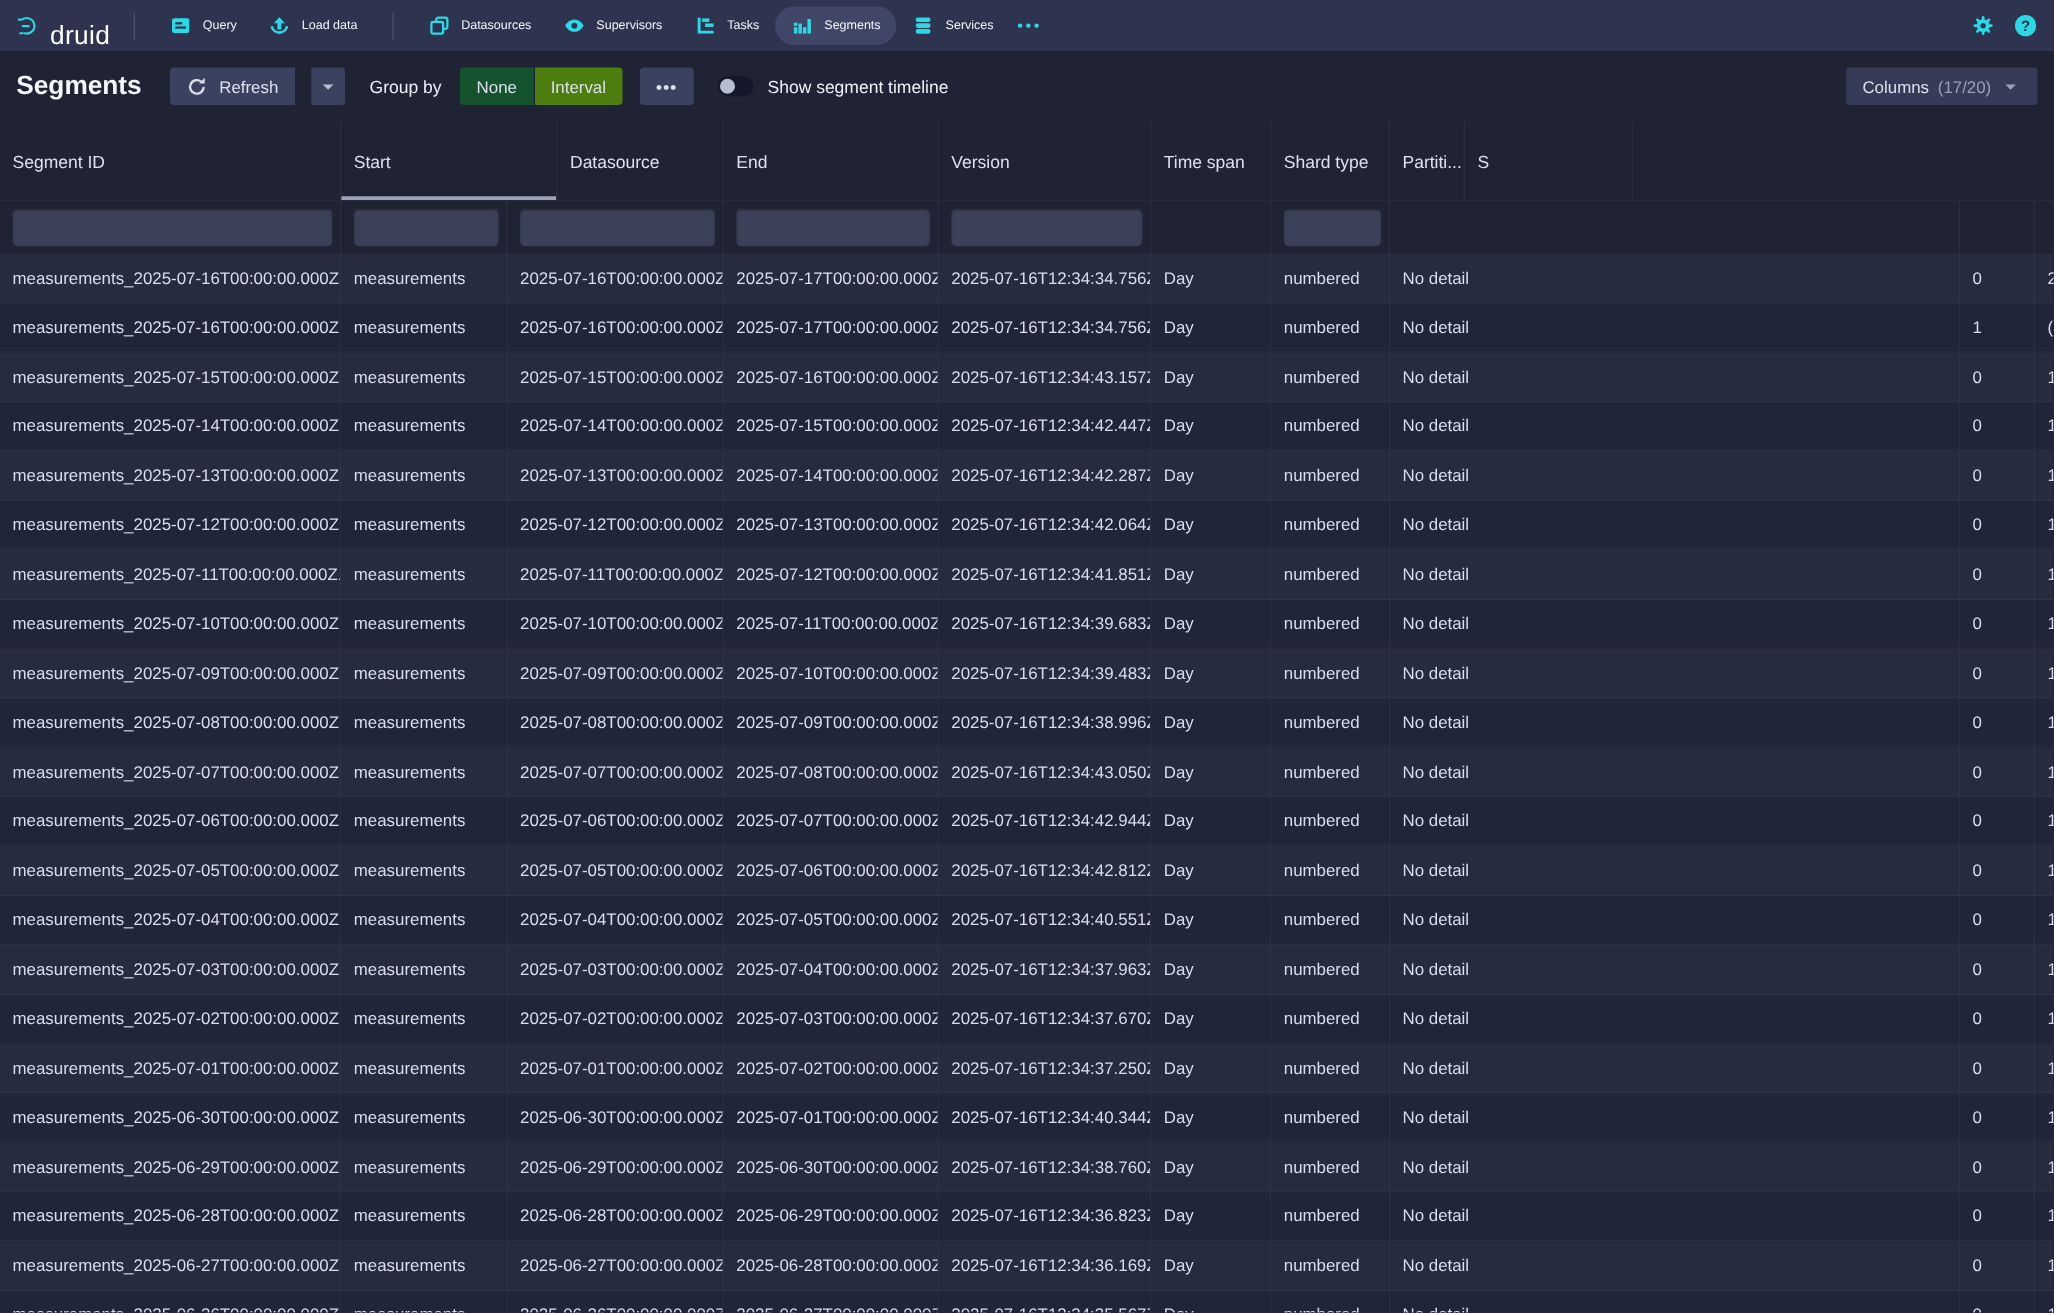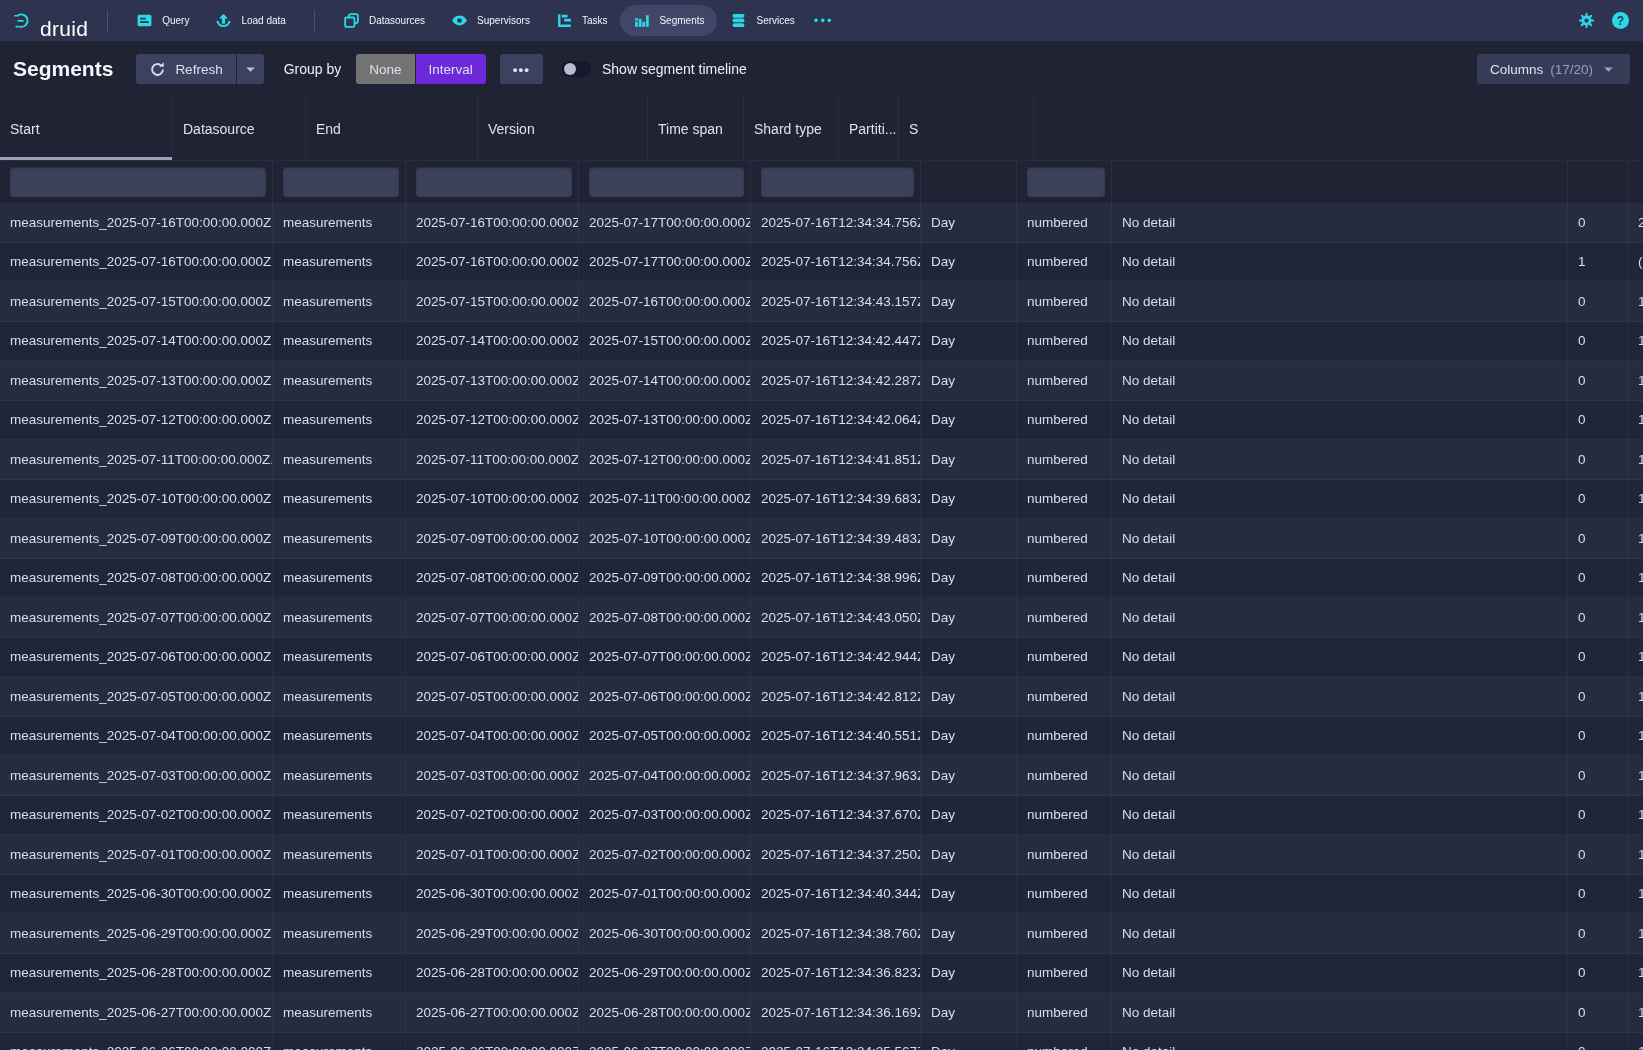--- a/index.html
+++ b/index.html
@@ -32,29 +32,29 @@
     font-size:12px; font-weight:bold; display:flex; align-items:center; justify-content:center;
     cursor:pointer;
   }
   
   .toolbar{ height:56px; display:flex; align-items:center; padding:0 13px; background:#1f2333;}
   .page-title{ font-size:21px; font-weight:bold; color:#f5f7fc; margin-right:23px; }
   .btn{
     height:30px; background:#3b4260; border-radius:3px; color:#dce1ee; font-size:13.5px;
     display:flex; align-items:center; padding:0 13px; cursor:pointer; white-space:nowrap;
   }
-  .split{ display:flex; gap:1px; }
+  .split{ display:flex; gap:13px; }
   .split .btn:first-child{ border-radius:3px 0 0 3px; gap:9px;}
   .split .btn:last-child{ border-radius:0 3px 3px 0; width:27px; padding:0; justify-content:center;}
   .groupby-label{ margin:0 15px 0 20px; font-size:14px; color:#edf0f8;}
   .seg-group{ display:flex; gap:1px;}
   .seg-group .btn{ border-radius:0;}
-  .seg-group .btn:first-child{ border-radius:3px 0 0 3px; background:#737373;}
+  .seg-group .btn:first-child{ border-radius:3px 0 0 3px; background:#14532d;}
   .seg-group .btn:last-child{ border-radius:0 3px 3px 0;}
-  .seg-group .btn.active{ background:#6d28d9;}
+  .seg-group .btn.active{ background:#4d7c0f;}
   .more-btn{ margin-left:14px; letter-spacing:1px; font-weight:bold;}
   .toggle-wrap{ margin-left:19px; display:flex; align-items:center; gap:11px; cursor:pointer;}
   .toggle{ width:29px; height:16px; border-radius:9px; background:#14182a; position:relative; flex:0 0 auto;}
   .toggle-knob{ position:absolute; left:2px; top:2px; width:12px; height:12px; border-radius:50%; background:#b7bed2;}
   .toggle-label{ font-size:14px; color:#eef1f9;}
   .columns-btn{ margin-left:auto; gap:7px; background:#363c58;}
   .dim{ color:#97a0b8; }
   
   .table{ width:1643px; overflow:hidden; }
   .thead{ display:flex; height:63px; }
@@ -228,20 +228,23 @@
     <span class="icon">
       <svg viewBox="0 0 16 16">
           <path d="M4 6.2l4 4 4-4z" fill="#9aa3bb"></path>
         </svg>
     </span>
   </div>
 </div>
 
 <div class="table">
   <div class="thead">
+      <div class="th" style="width: 273px;">
+        <span>Segment ID</span>
+      </div>
       <div class="th sorted" style="width: 173px;">
         <span>Start</span>
       </div>
       <div class="th" style="width: 133px;">
         <span>Datasource</span>
       </div>
       <div class="th" style="width: 172px;">
         <span>End</span>
       </div>
       <div class="th" style="width: 170px;">

